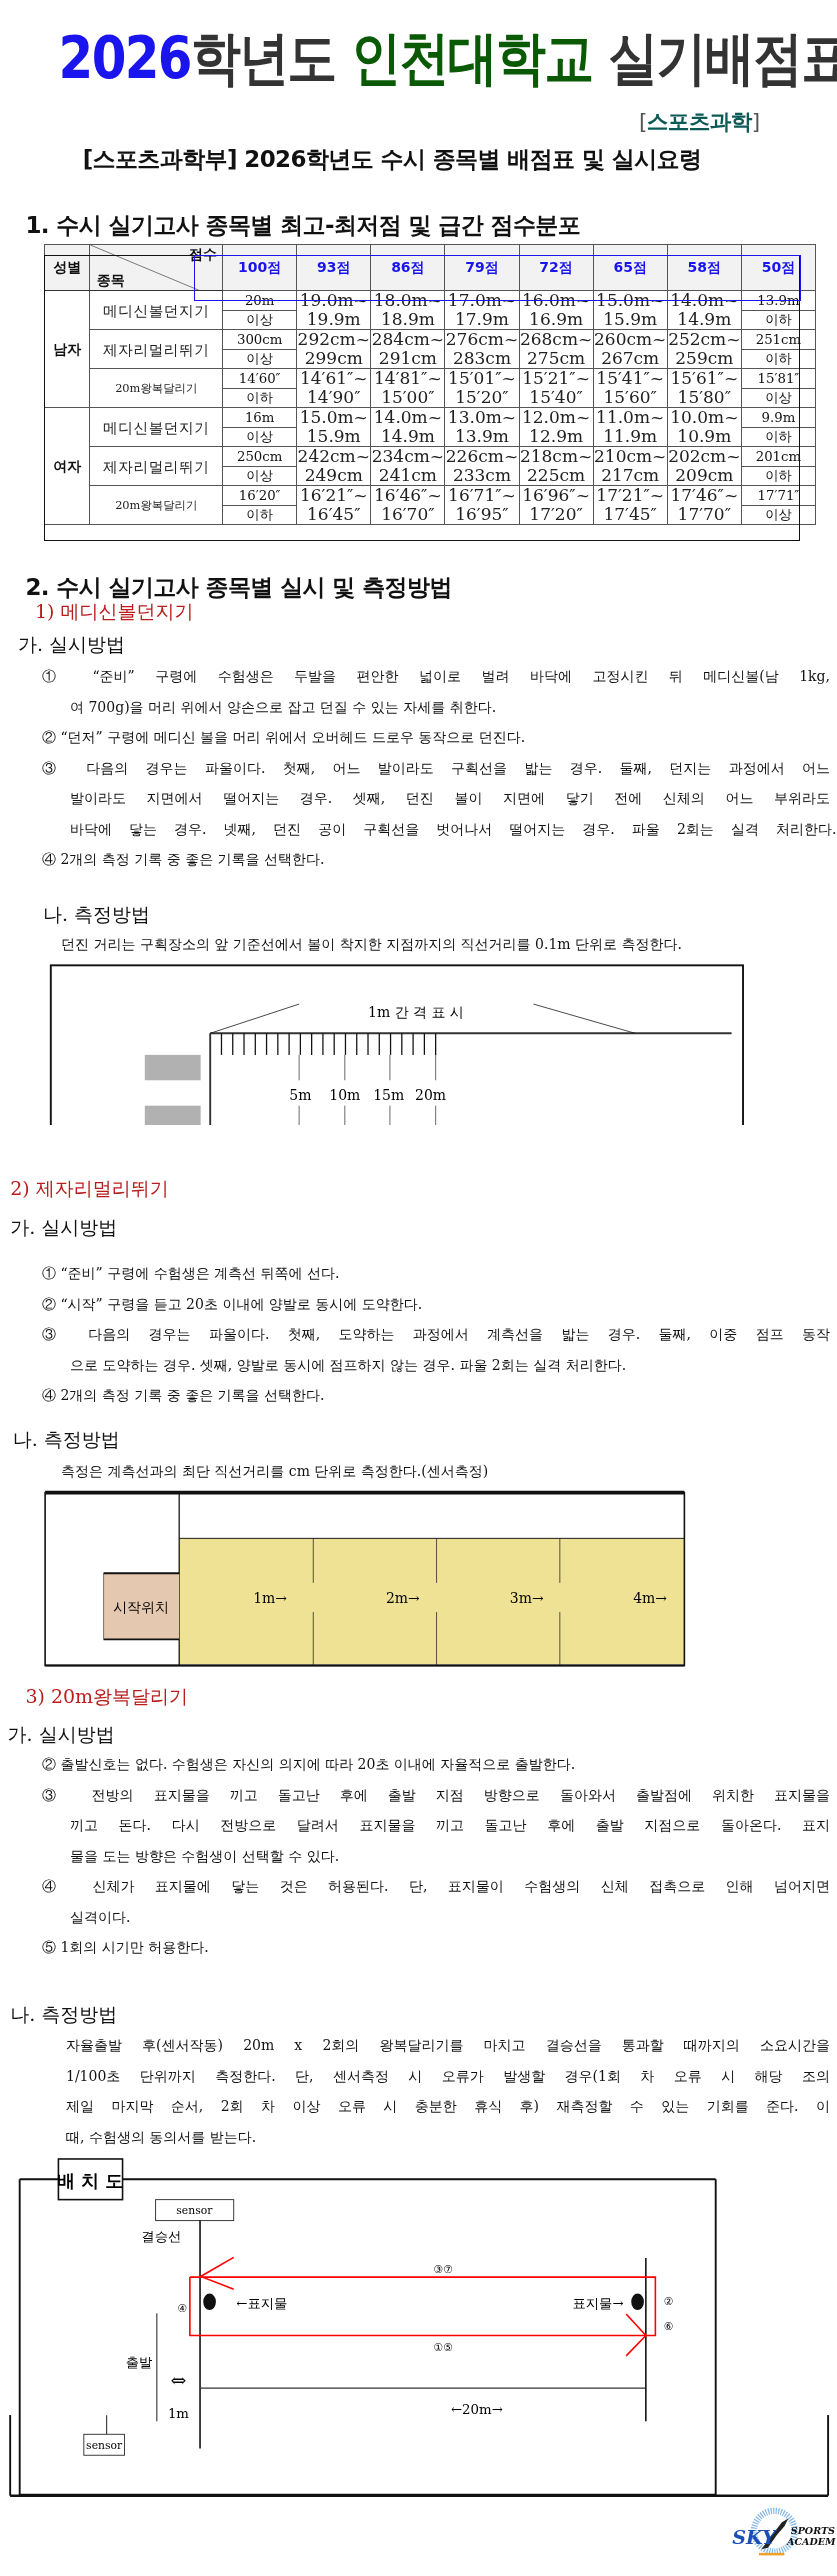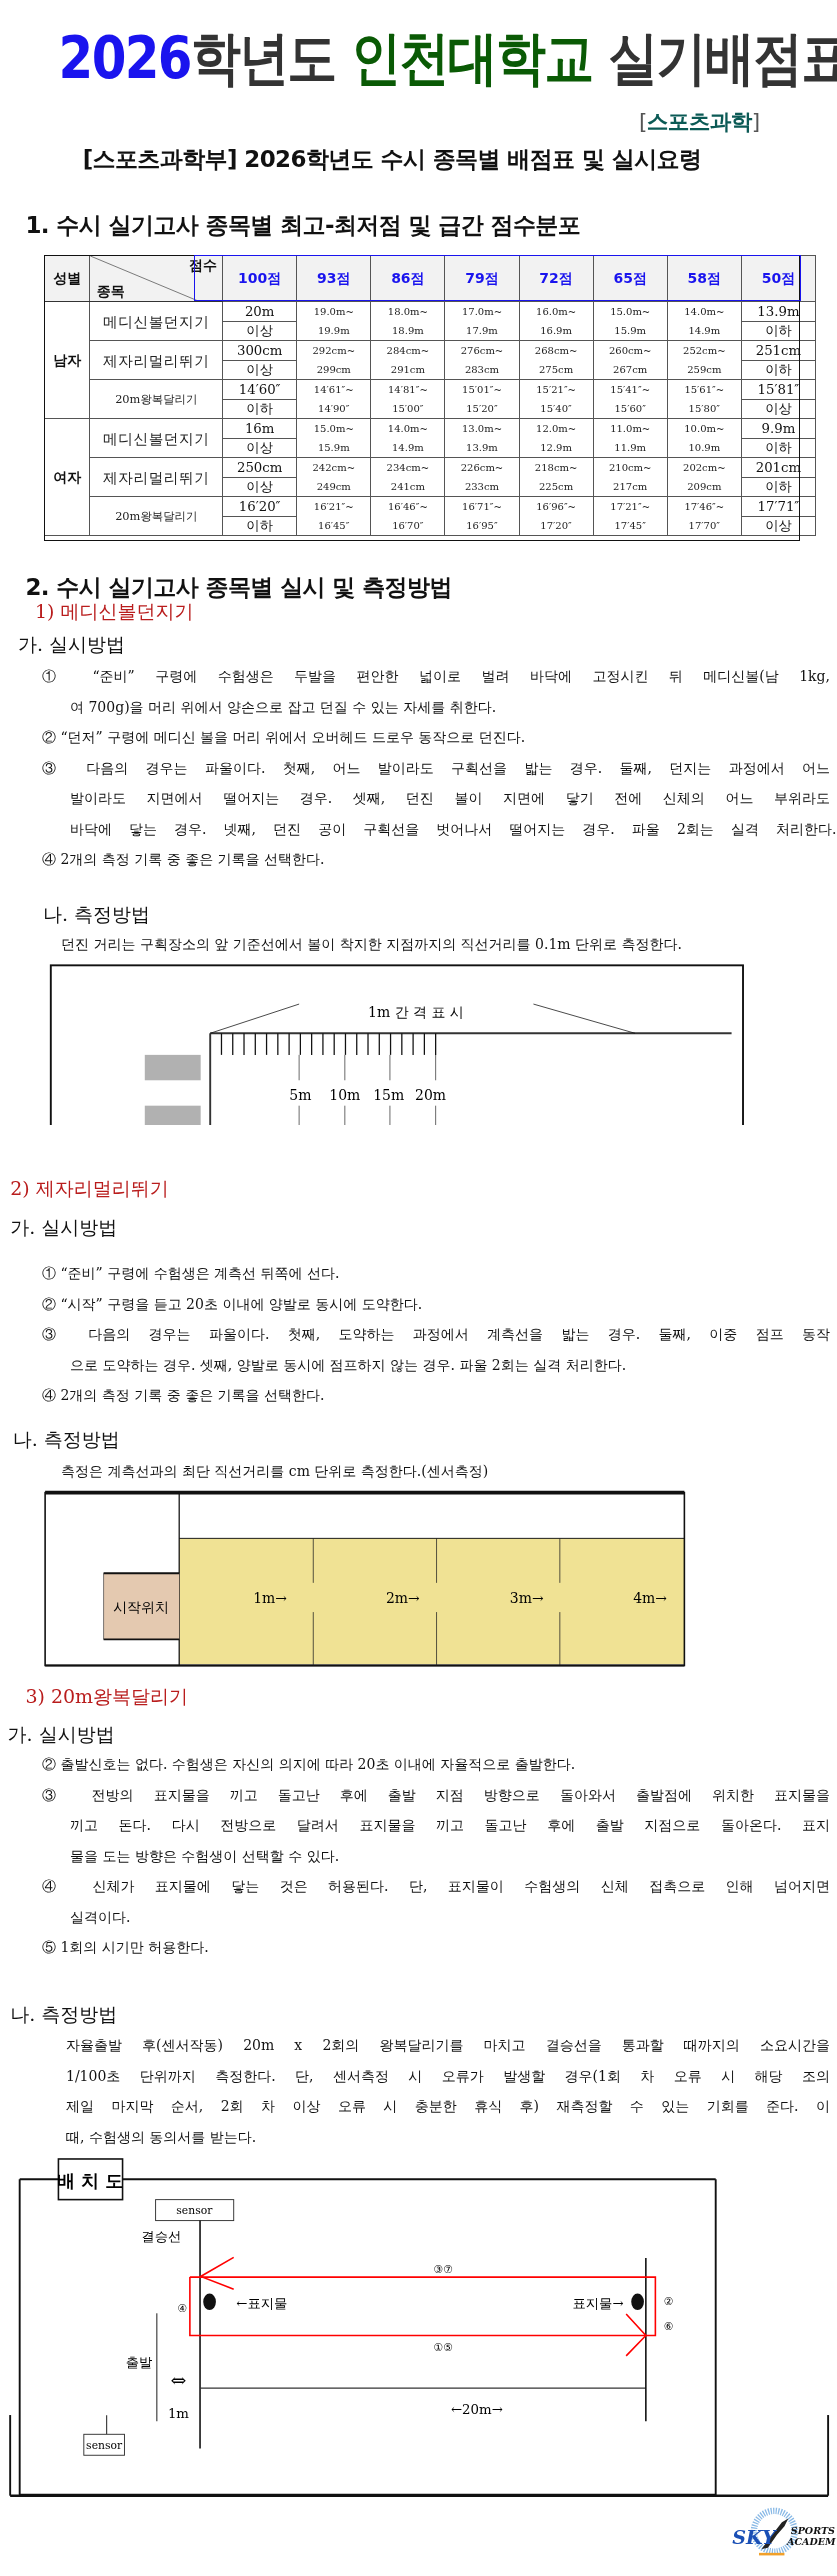--- a/index.html
+++ b/index.html
@@ -12,29 +12,29 @@
   .t-year { color: #1a14ee; }
   .t-dark { color: #333333; }
   .t-univ { color: #0a5a05; }
   .sub-tag { position: absolute; top: 107px; left: 639px; font-family: "DejaVu Sans", sans-serif; font-weight: bold; font-size: 21.6px; color: #0b5a55; letter-spacing: -0.6px; }
   .sub-tag .br { color: #555; font-weight: normal; }
   .doc-title { position: absolute; top: 144px; left: 0; width: 784px; text-align: center; font-family: "DejaVu Sans", sans-serif; font-weight: bold; font-size: 23px; color: #111; letter-spacing: -0.6px; white-space: nowrap; }
 
   .sec-title { position: absolute; font-family: "DejaVu Sans", sans-serif; font-weight: bold; font-size: 23px; color: #111; letter-spacing: -0.6px; white-space: nowrap; }
 
   
-  .score-table { position: absolute; top: 255px; left: 44px; border-collapse: collapse; table-layout: fixed; width: 772px; }
+  .score-table { position: absolute; top: 244px; left: 44px; border-collapse: collapse; table-layout: fixed; width: 772px; }
   .score-table td, .score-table th { border: 0.6px solid #555; text-align: center; vertical-align: middle; font-size: 13.3px; line-height: 17px; height: 18px; padding: 0; white-space: nowrap; }
   .score-table th { background: #f2f2f2; height: 46px; font-family: "DejaVu Sans", sans-serif; font-weight: bold; font-size: 14px; color: #1a14ee; }
   .score-table .corner { position: relative; background: #f2f2f2; border-bottom: 1.9px double #333; }
   .score-table .gender-h { color: #111; background: #f2f2f2; border-bottom: 1.9px double #333; }
   .score-table .gender { font-family: "DejaVu Sans", sans-serif; font-weight: bold; font-size: 14px; color: #111; }
   .score-table .event { font-size: 14.6px; color: #222; letter-spacing: 0.6px; }
   .score-table .event.small { font-size: 11.4px; letter-spacing: 0; }
-  .score-table .range { font-size: 10px; line-height: 19px; color: #222; }
+  .score-table .range { font-size: 17px; line-height: 19px; color: #222; }
   .tbl-outer { position: absolute; top: 255px; left: 44px; width: 756px; height: 286px; border: 1.9px solid #111; pointer-events: none; }
   .tbl-blue { position: absolute; top: 255px; left: 194px; width: 607px; height: 46px; border: 1.9px solid #1a14ee; pointer-events: none; }
 
   
   .sub-head { position: absolute; font-size: 19px; color: #b91c1c; white-space: nowrap; }
   .item-head { position: absolute; font-size: 19px; color: #111; white-space: nowrap; }
   .para { position: absolute; font-size: 14px; line-height: 30.5px; color: #111; }
   .para .line { display: block; white-space: nowrap; }
   .just { text-align: justify; text-align-last: justify; }
 

